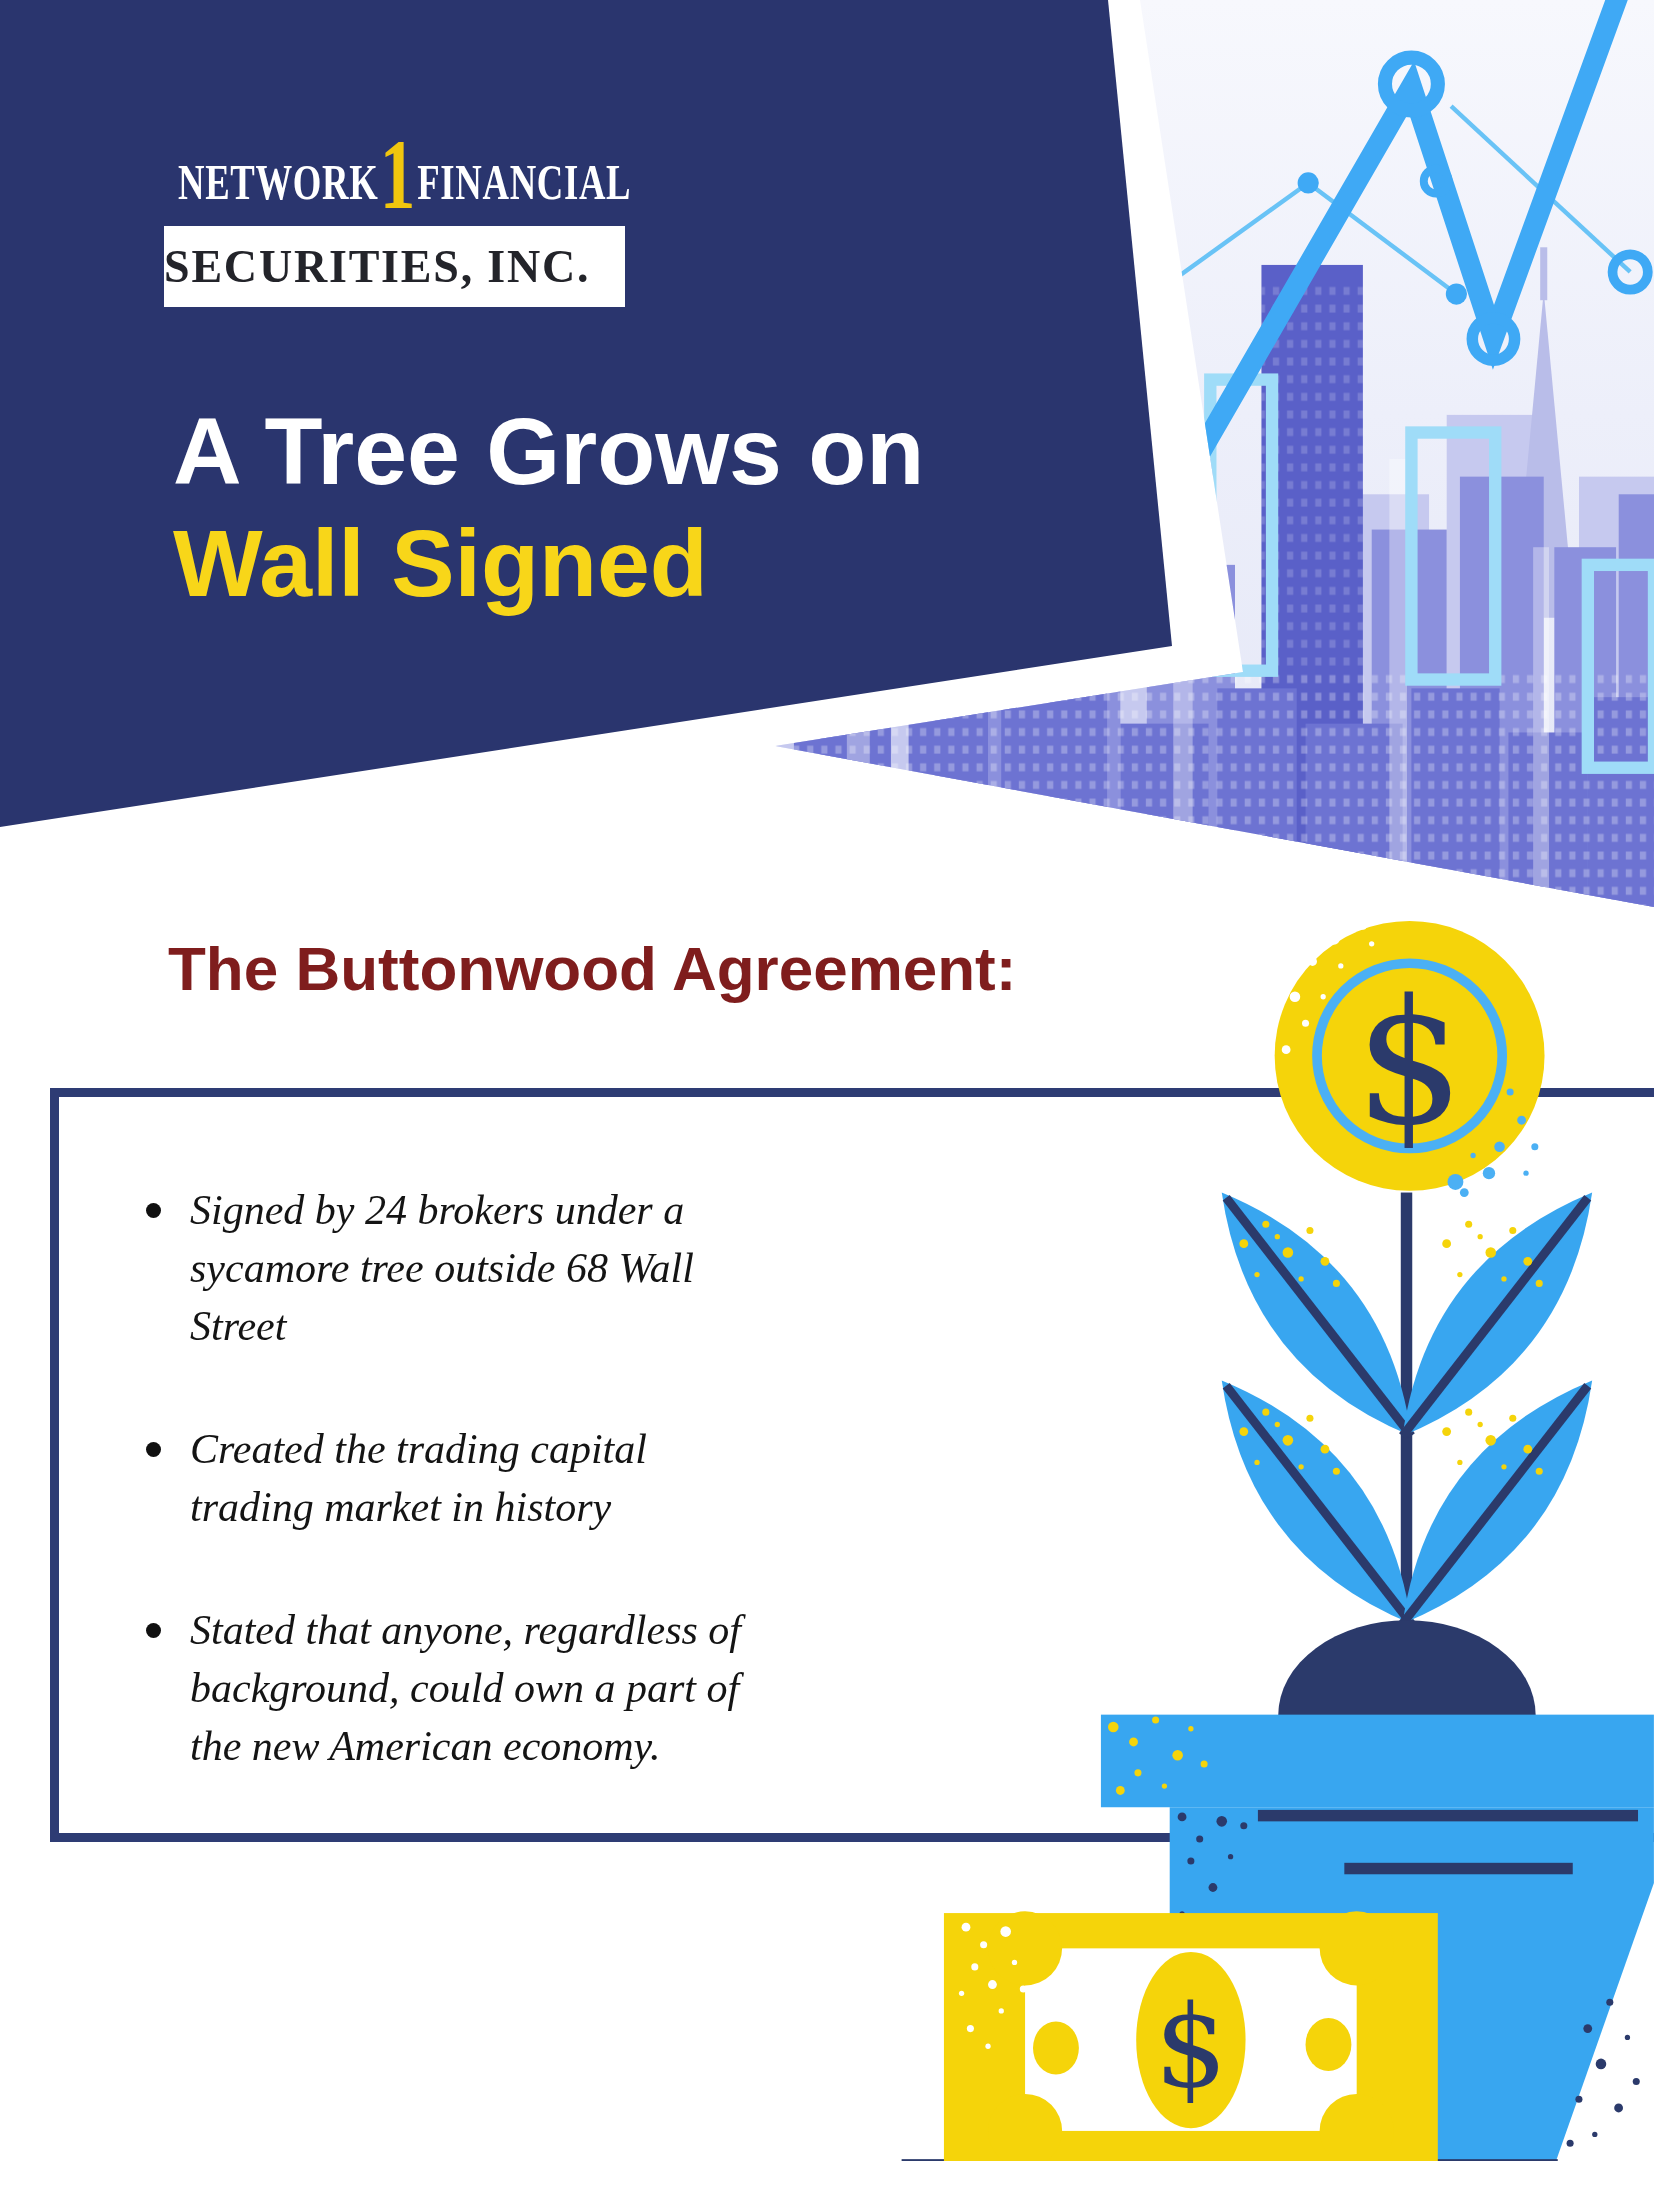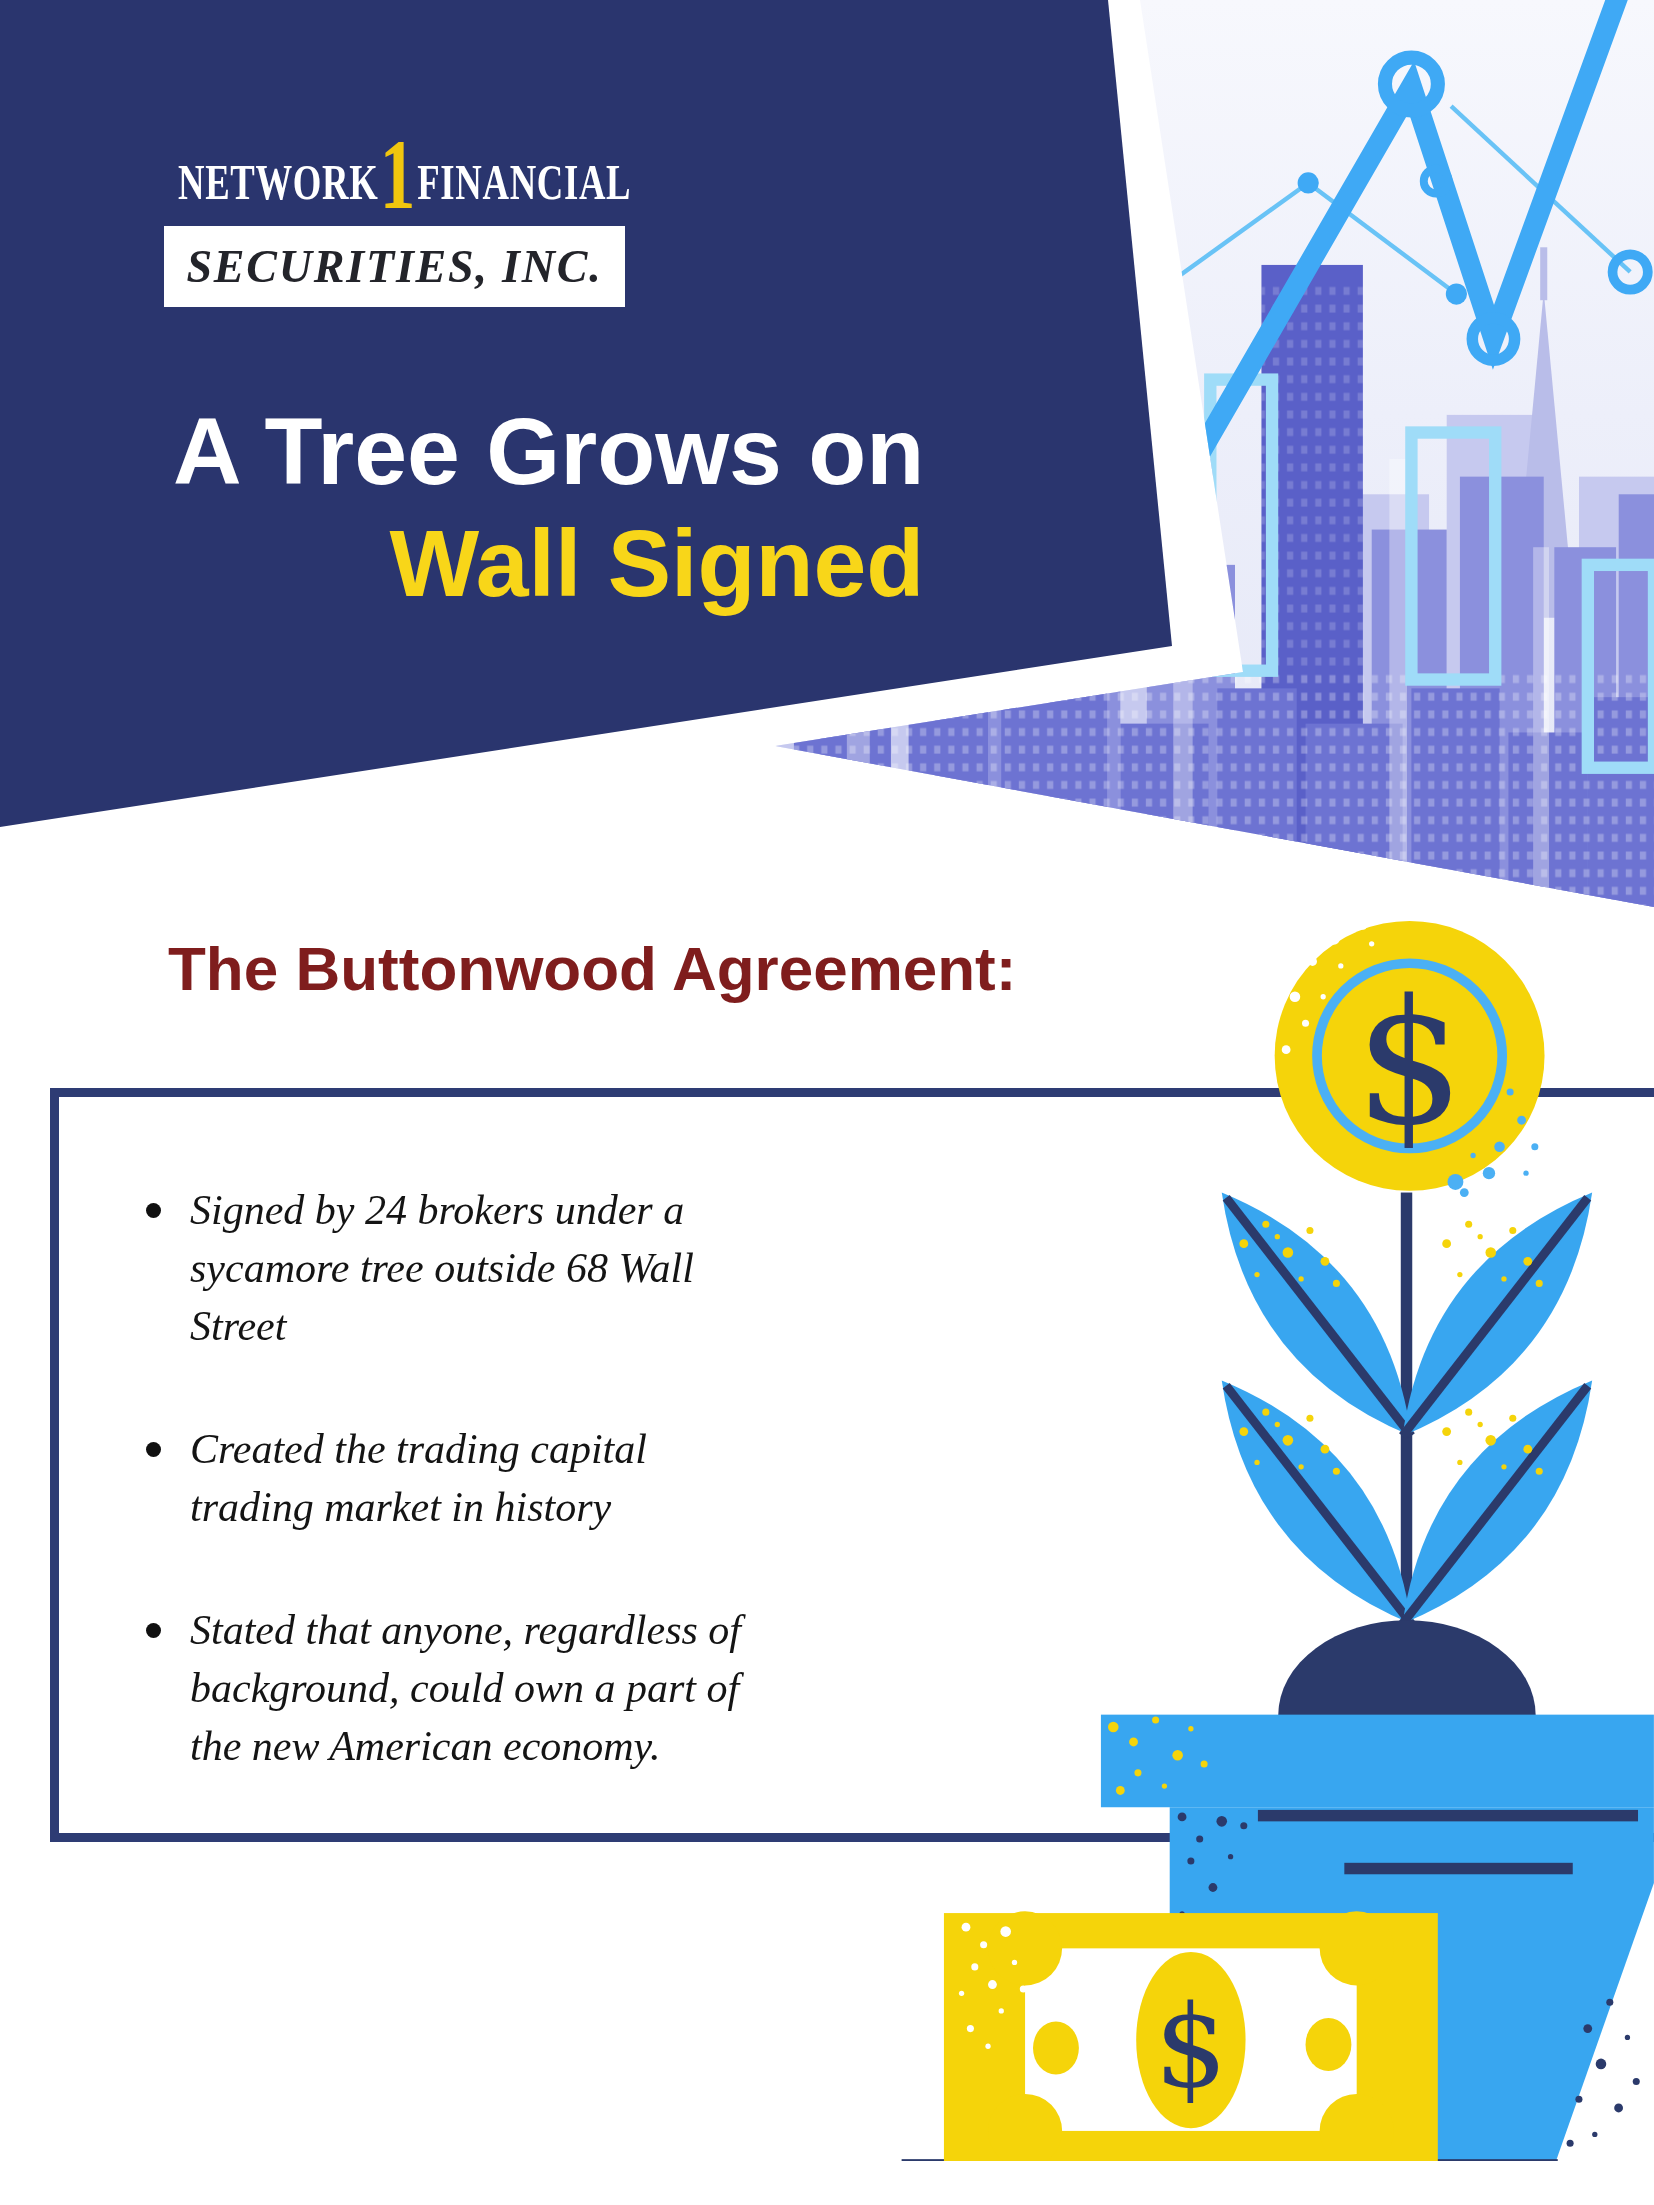--- a/index.html
+++ b/index.html
@@ -13,26 +13,26 @@
   .city-photo svg{position:absolute;left:0;top:0;}
 
   .navy-banner{position:absolute;left:0;top:0;width:1654px;height:882px;background:#2a356e;
     clip-path:polygon(0px 0px,1108px 0px,1172px 646px,0px 827px);}
 
   .logo-line{position:absolute;left:178px;top:131px;display:flex;align-items:baseline;
     font-family:"Liberation Serif",serif;font-weight:700;color:#ffffff;font-size:51px;
     letter-spacing:0.9px;transform:scaleX(.72);transform-origin:left center;white-space:nowrap;}
   .logo-one{font-size:99px;color:#f0c60e;line-height:.7;position:relative;top:8.8px;margin:0 1.8px;}
   .logo-strip{position:absolute;left:164px;top:226px;width:461px;height:81px;background:#ffffff;
-    display:flex;align-items:center;justify-content:center;font-style:italic;}
+    display:flex;align-items:center;justify-content:flex-start;}
   .logo-strip span{font-family:"Liberation Serif",serif;font-weight:700;font-size:46px;
     color:#23242a;letter-spacing:1.8px;white-space:nowrap;}
 
   .hero-title{position:absolute;left:173px;top:395px;font-weight:700;font-size:95px;
-    line-height:1.18;letter-spacing:0;white-space:nowrap;text-align:right;}
+    line-height:1.18;letter-spacing:0;white-space:nowrap;}
   .hero-title .t1{color:#ffffff;}
   .hero-title .t2{color:#f8d619;}
 
   
   .section-heading{position:absolute;left:168px;top:933px;margin:0;font-weight:700;
     font-size:62px;color:#7f1d1d;white-space:nowrap;}
 
   .info-box{position:absolute;left:50px;top:1088px;width:1632px;height:754px;
     border:9.7px solid #2e3c74;box-sizing:border-box;background:transparent;}
 

